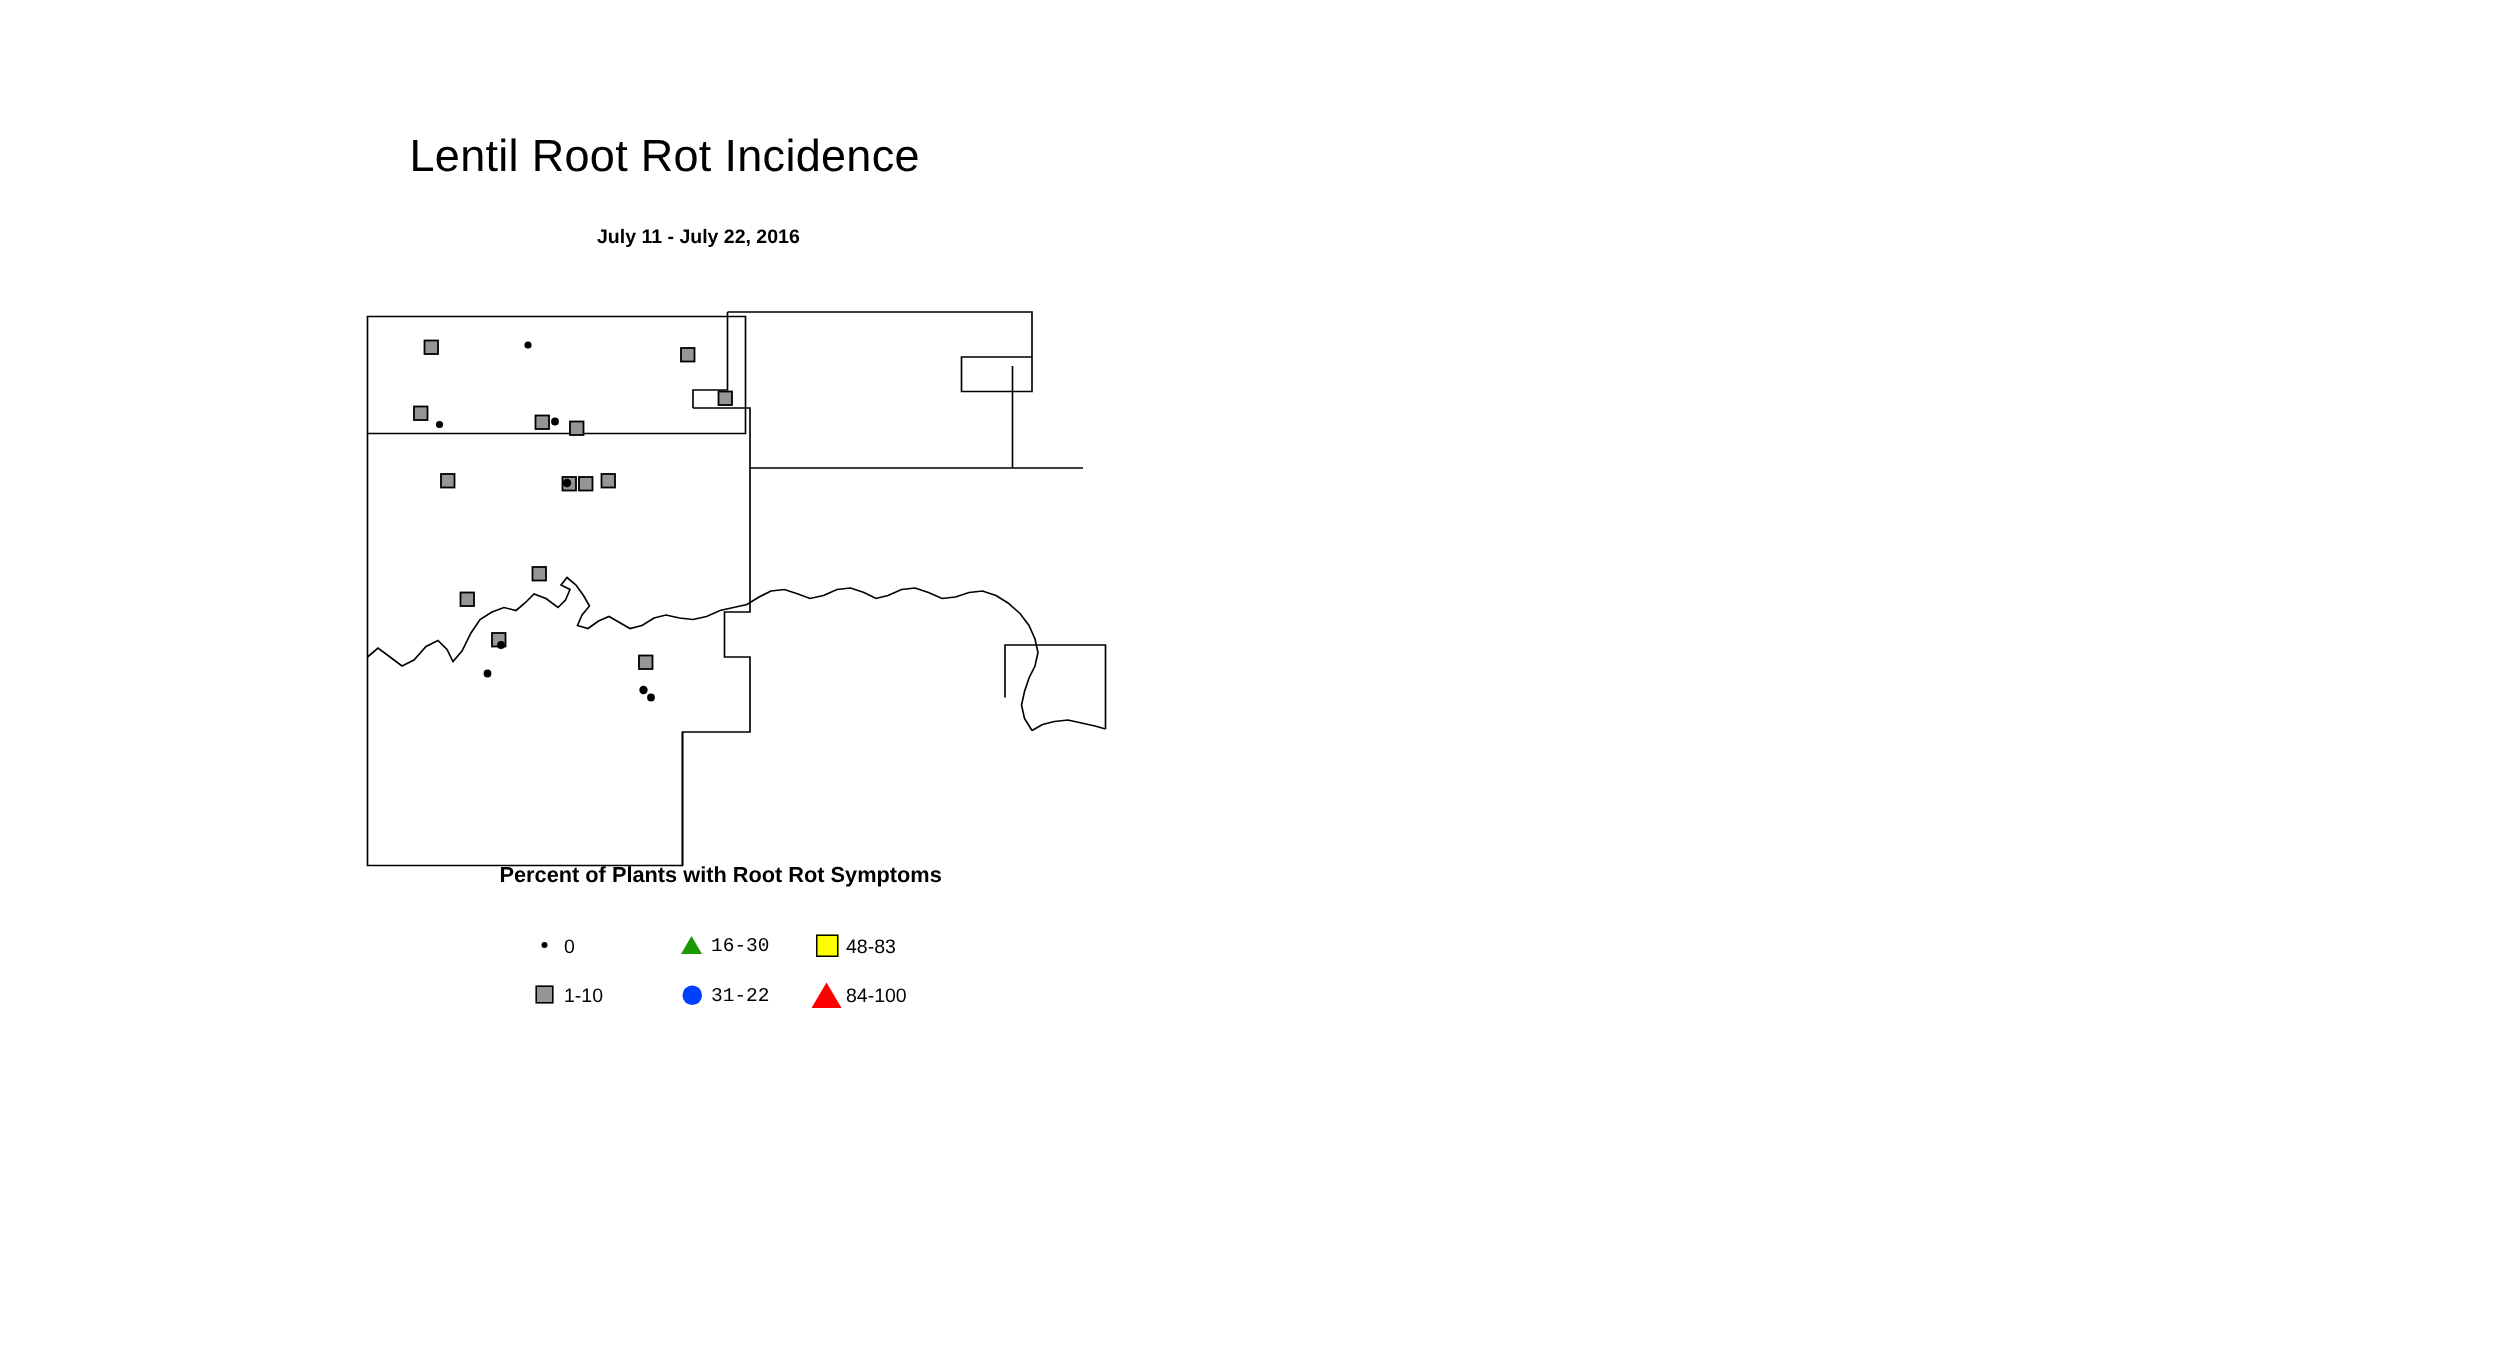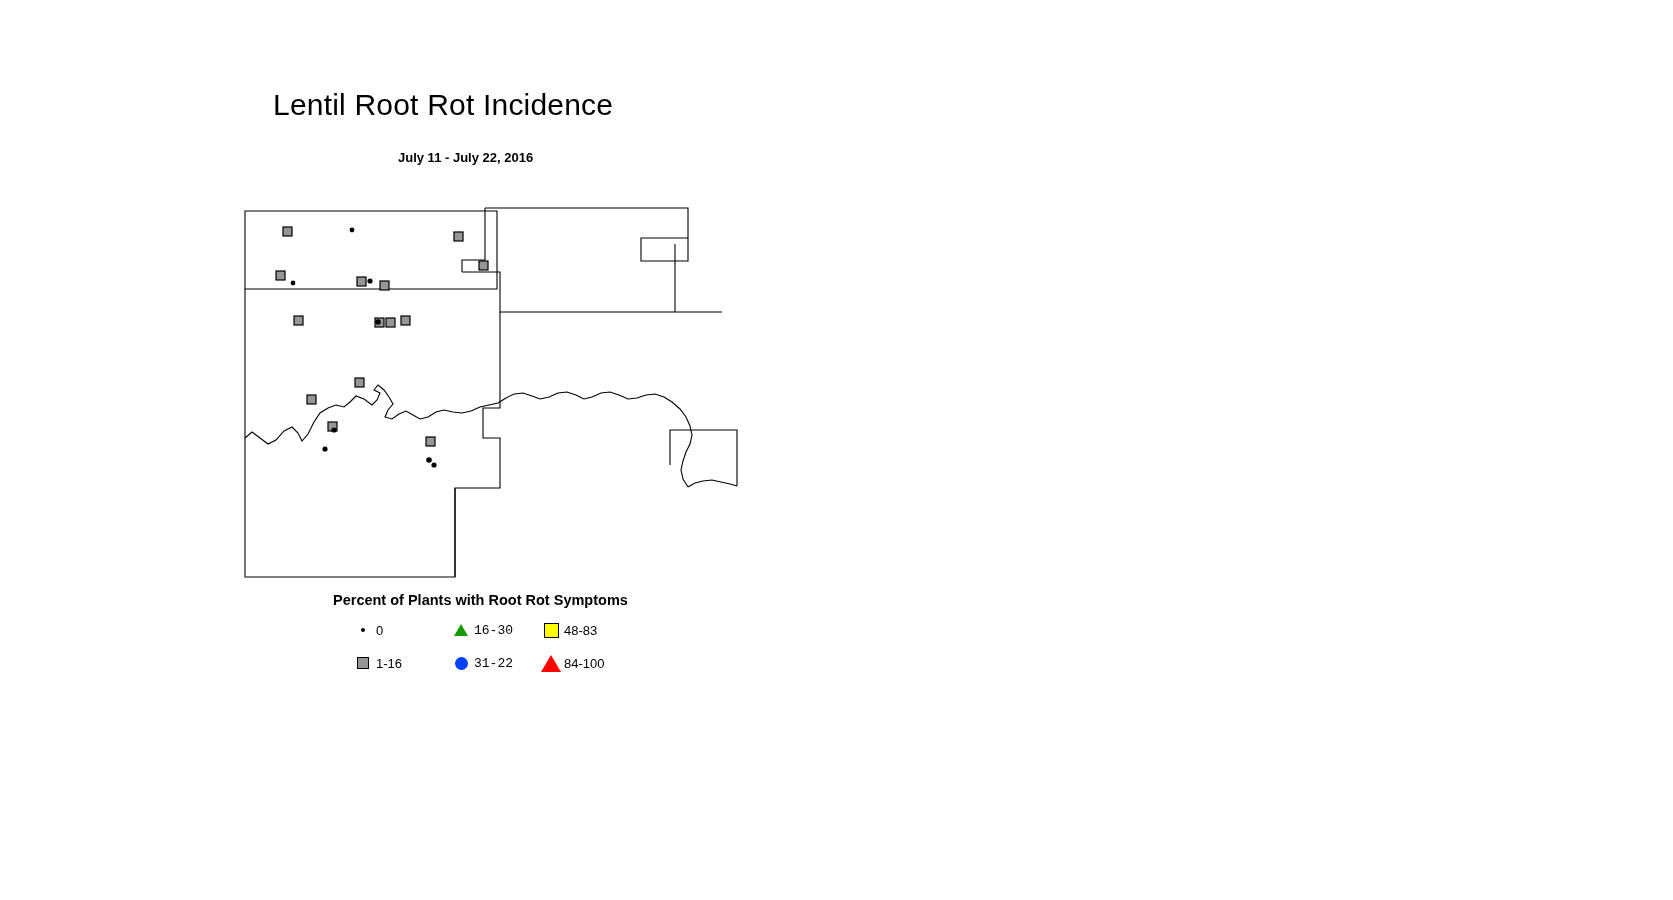--- a/index.html
+++ b/index.html
@@ -49,21 +49,21 @@
     left: 240px;
     top: 200px;
     width: 500px;
     height: 390px;
   }
   .map-svg { display: block; }
 
   .legend-title {
     position: absolute;
     left: 333px;
-    top: 592px;
+    top: 576px;
     font-size: 14.5px;
     font-weight: bold;
     white-space: nowrap;
   }
 
   .legend {
     position: absolute;
     left: 352px;
     top: 620px;
     width: 300px;
@@ -245,21 +245,21 @@
       </div>
 
     </div>
 
     <div class="legend-row">
 
       <div class="legend-item legend-col-0">
         <span class="sym">
           <span class="sym-square-gray"></span>
         </span>
-        <span class="legend-label">1-16</span>
+        <span class="legend-label">1-10</span>
       </div>
 
       <div class="legend-item legend-col-1">
         <span class="sym">
           <span class="sym-circle-blue"></span>
         </span>
         <span class="legend-label">31-22</span>
       </div>
 
       <div class="legend-item legend-col-2">

